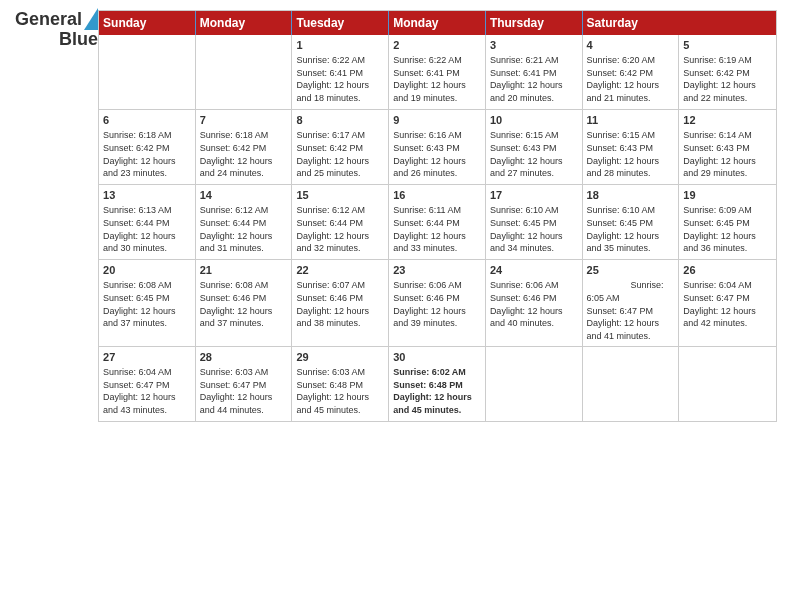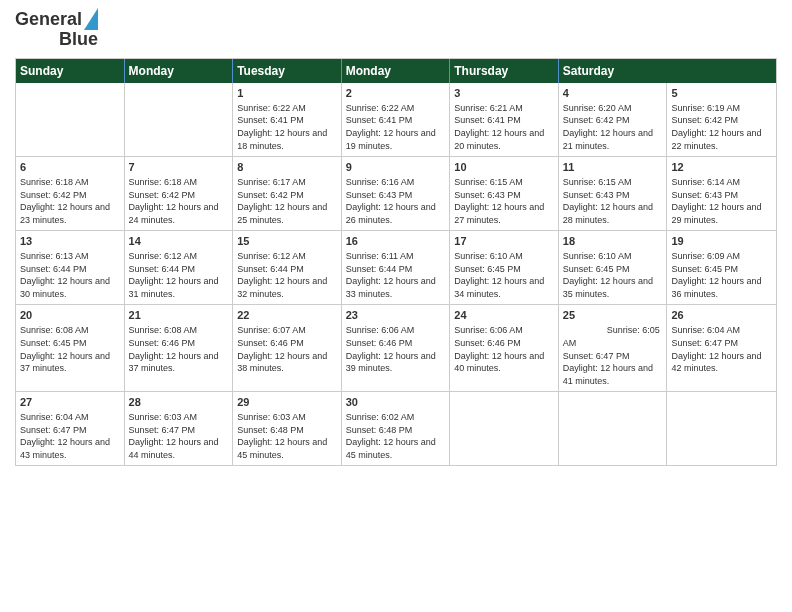--- a/index.html
+++ b/index.html
@@ -8,21 +8,21 @@
       height: 612px;
       font-family: Arial, sans-serif;
       background: #fff;
       overflow: hidden;
     }
     .page {
       width: 792px;
       height: 432px;
       padding: 10px 15px;
       display: flex;
-      flex-direction: column;
+      flex-direction: row;
     }
     .header {
       display: flex;
       justify-content: space-between;
       align-items: flex-start;
       margin-bottom: 8px;
     }
     .logo {
       display: flex;
       align-items: center;
@@ -56,21 +56,21 @@
     }
     .calendar {
       flex: 1;
       display: flex;
       flex-direction: column;
       border: 1px solid #ccc;
     }
     .cal-header-row {
       display: grid;
       grid-template-columns: repeat(7, 1fr);
-      background: #14532d;
+      background: #b91c1c;
     }
     .cal-header-cell {
       color: #fff;
       font-size: 12px;
       font-weight: bold;
       padding: 5px 4px;
       text-align: left;
       border-right: 1px solid #5090cf;
     }
     .cal-header-cell:last-child { border-right: none; }
@@ -230,21 +230,21 @@
         <div class="cal-week">
           <div class="cal-cell"><span class="day-num">27</span><span class="day-info" style="white-space: pre-line;">Sunrise: 6:04 AM
 Sunset: 6:47 PM
 Daylight: 12 hours and 43 minutes.</span></div>
           <div class="cal-cell"><span class="day-num">28</span><span class="day-info" style="white-space: pre-line;">Sunrise: 6:03 AM
 Sunset: 6:47 PM
 Daylight: 12 hours and 44 minutes.</span></div>
           <div class="cal-cell"><span class="day-num">29</span><span class="day-info" style="white-space: pre-line;">Sunrise: 6:03 AM
 Sunset: 6:48 PM
 Daylight: 12 hours and 45 minutes.</span></div>
-          <div class="cal-cell"><span class="day-num">30</span><span class="day-info" style="white-space: pre-line;">Sunrise: 6:02 AM
+          <div class="cal-cell"><span class="day-num">30</span><span class="day-info" style="white-space: pre-line; font-weight: bold;">Sunrise: 6:02 AM
 Sunset: 6:48 PM
 Daylight: 12 hours and 45 minutes.</span></div>
           <div class="cal-cell empty"></div>
           <div class="cal-cell empty"></div>
           <div class="cal-cell empty"></div>
         </div>
       </div>
   </div>
 </div>
 

